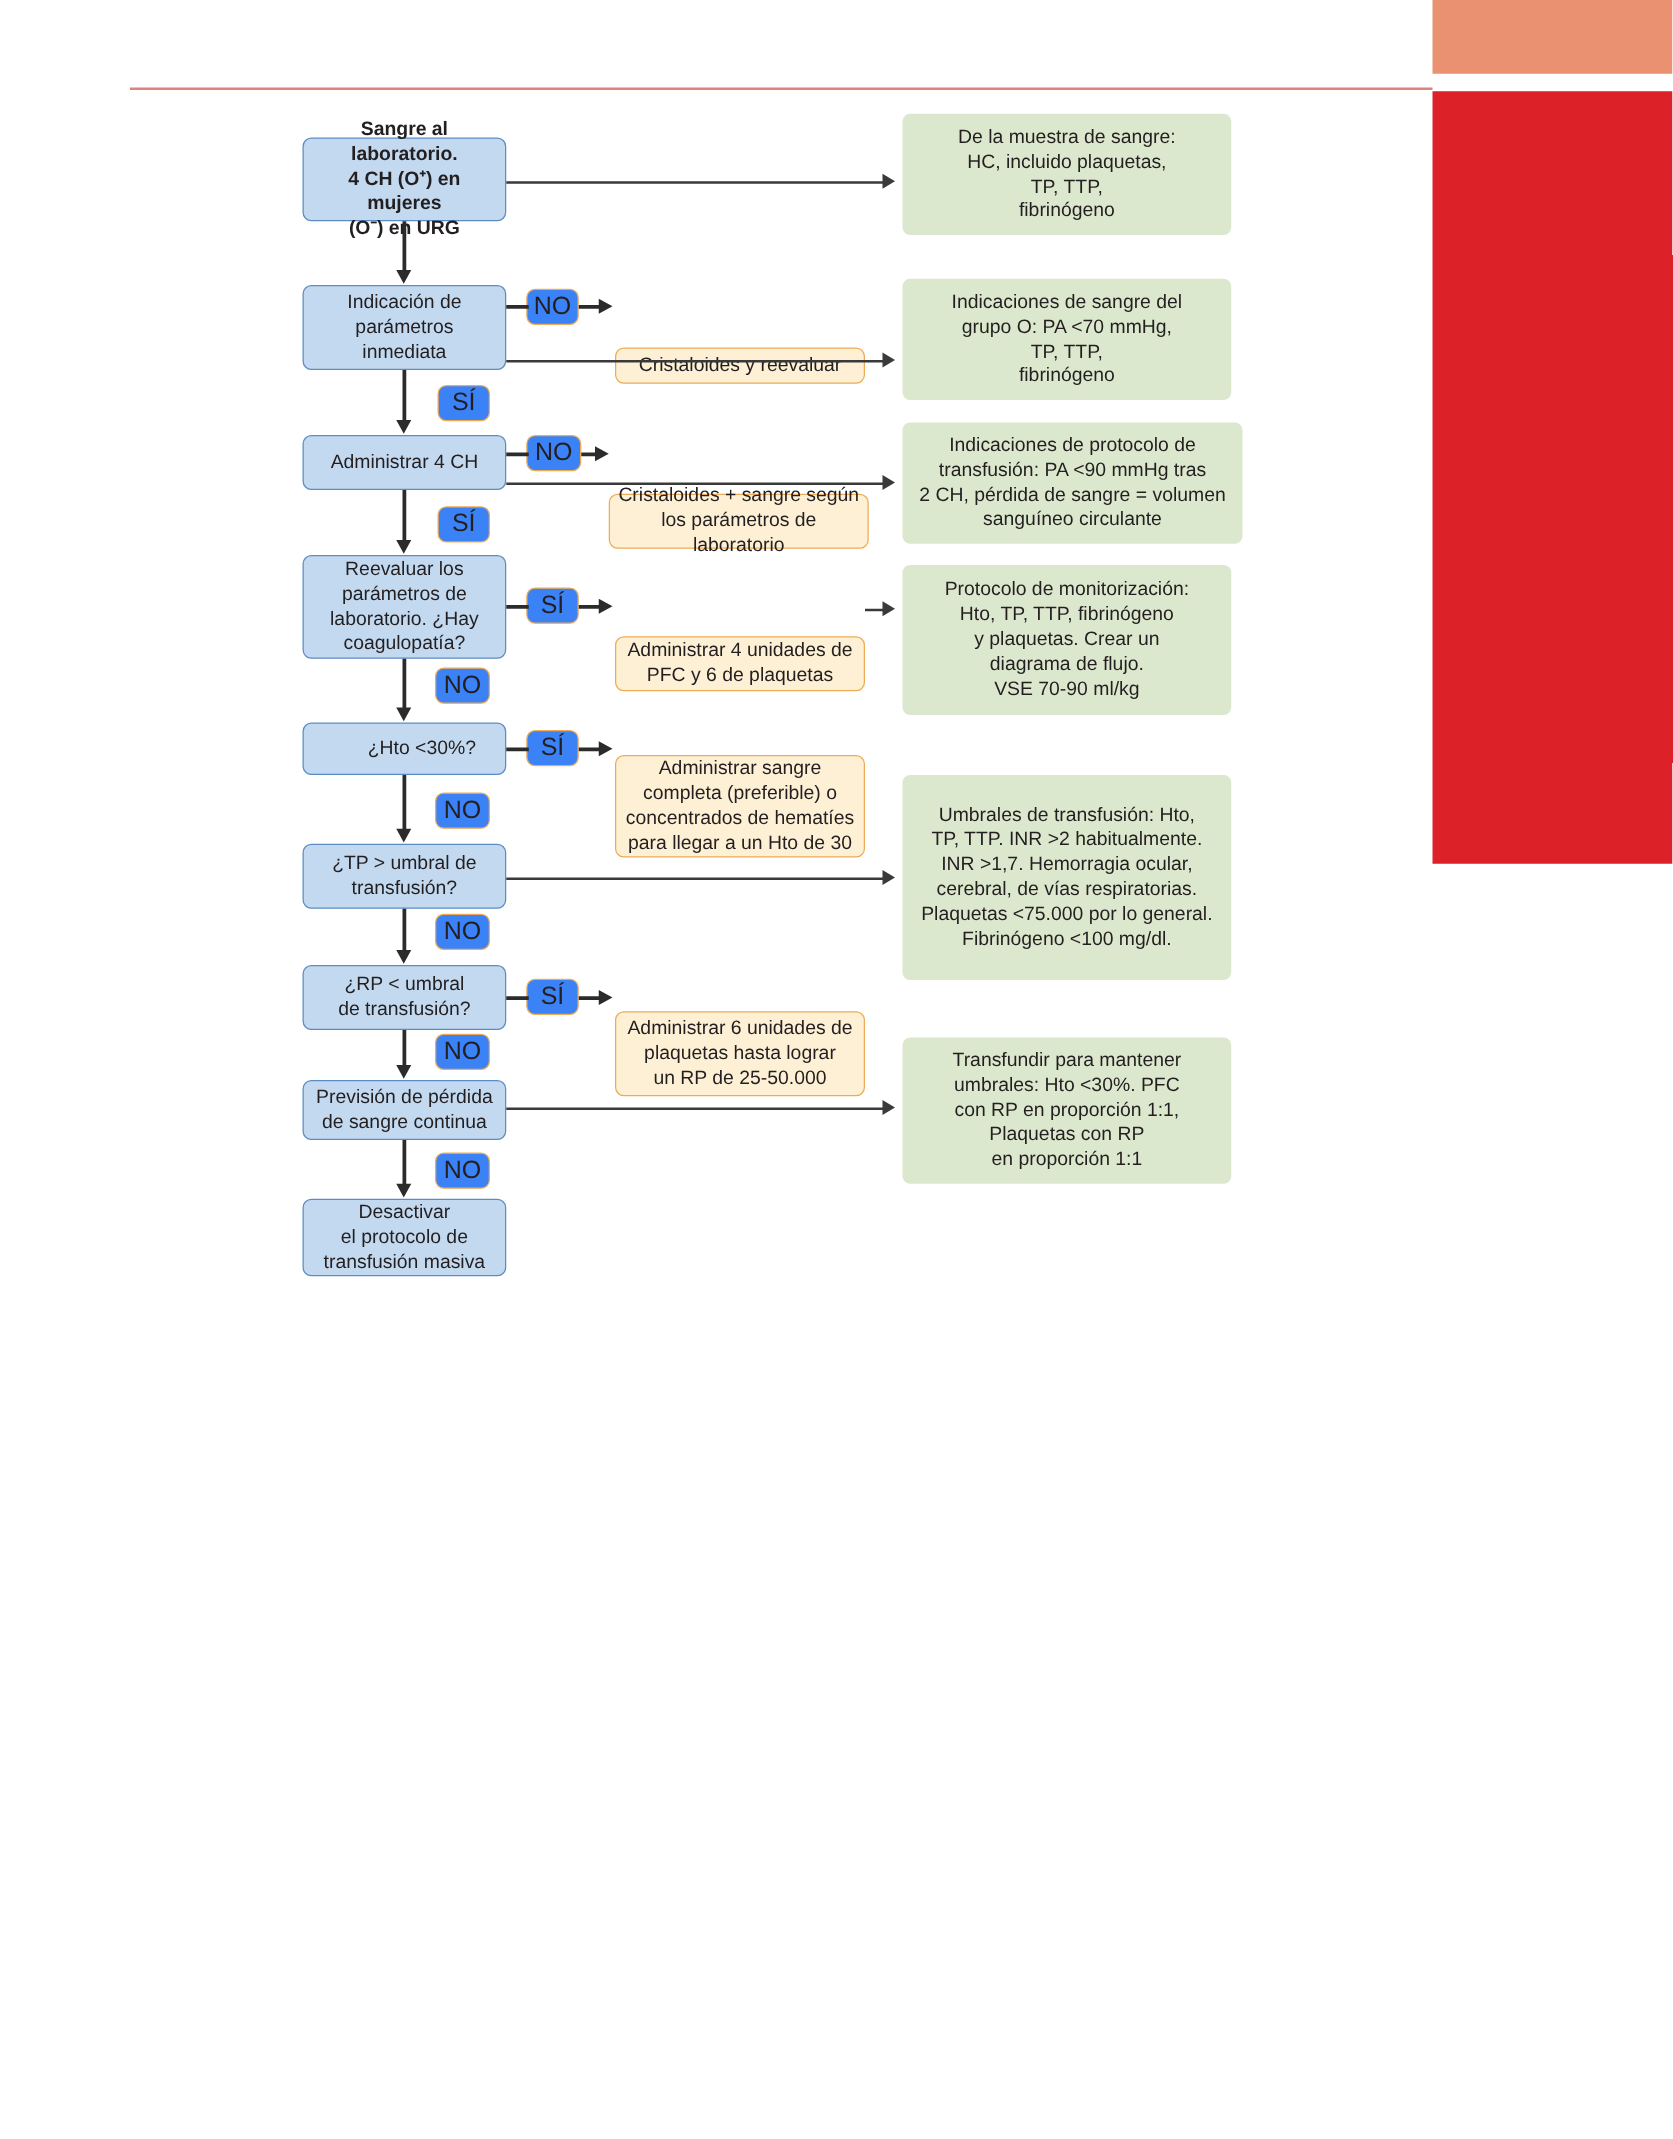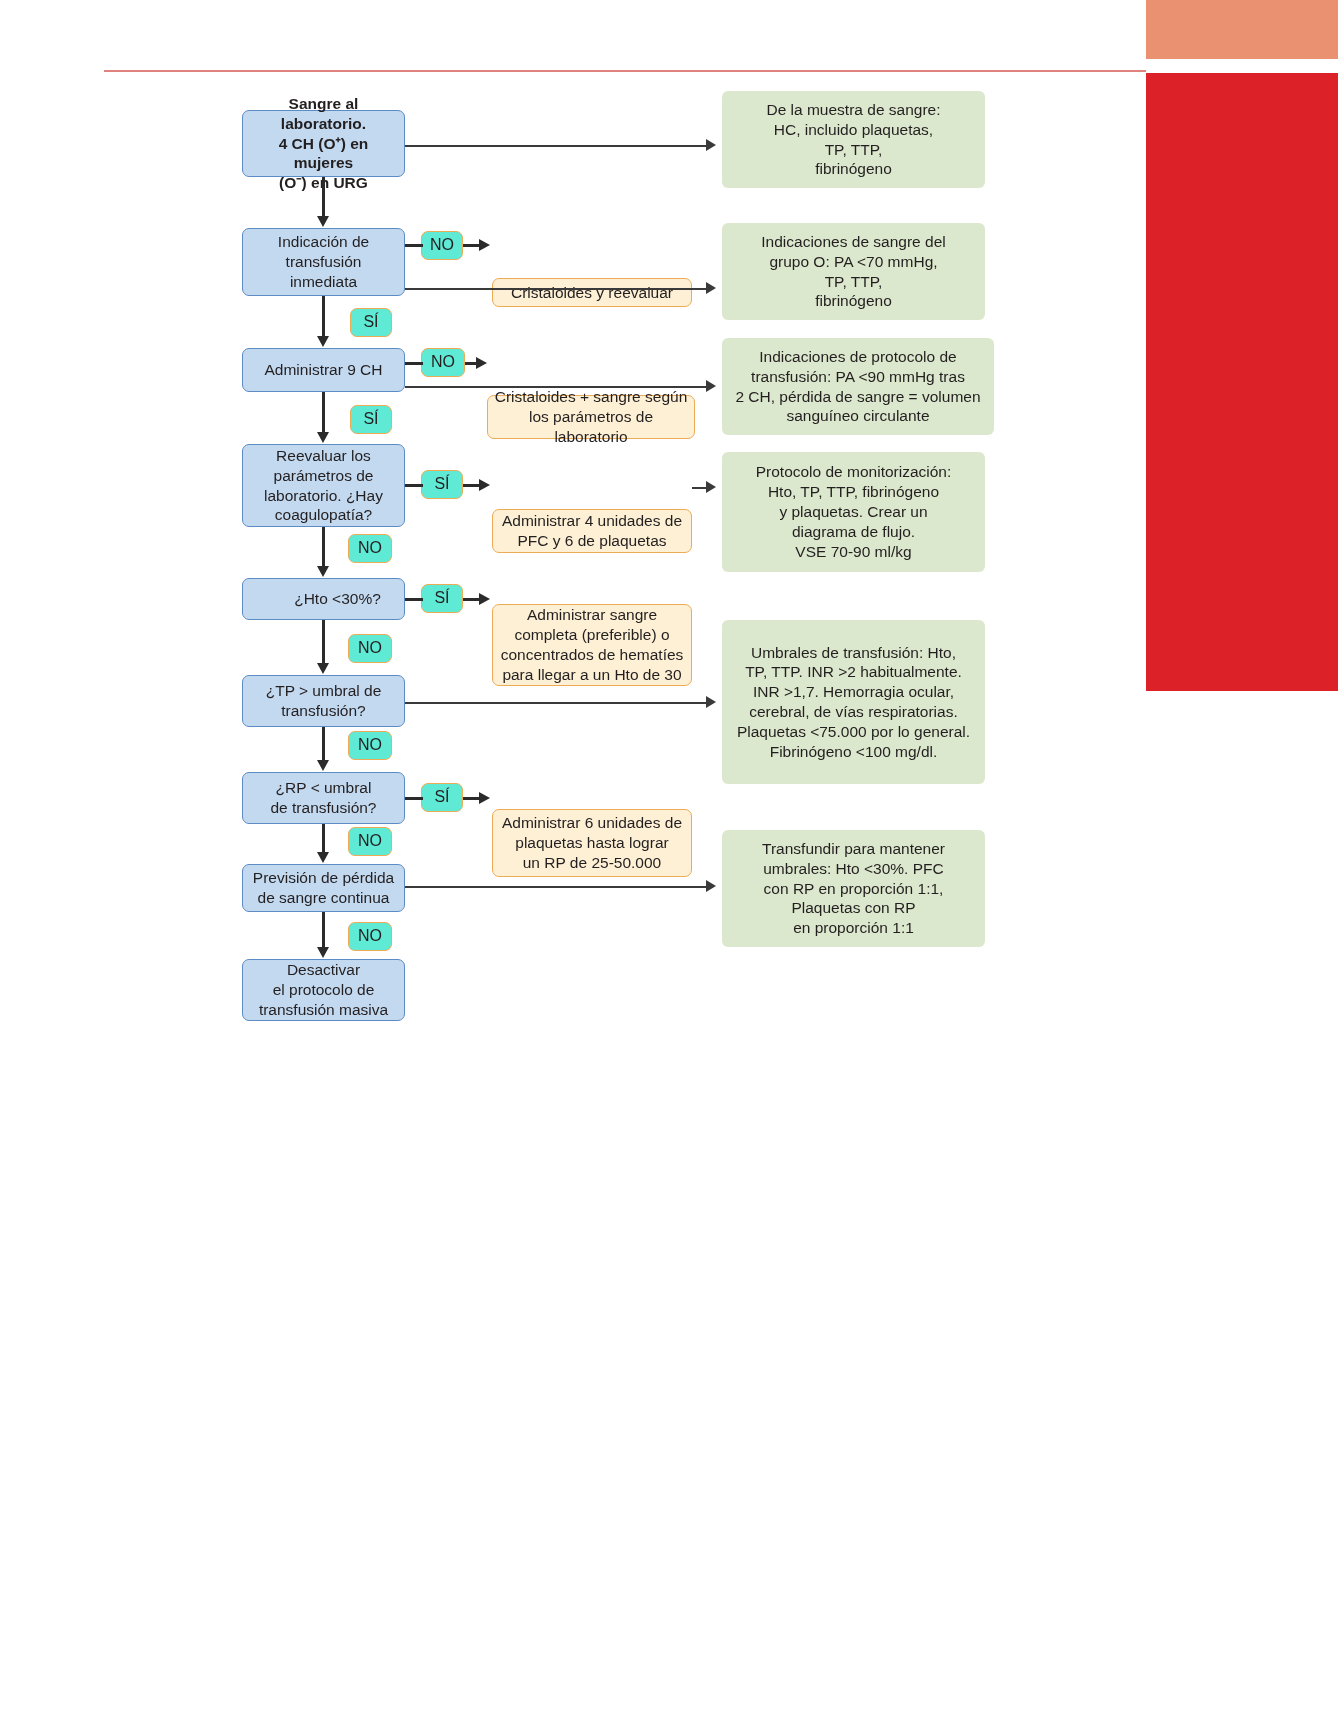--- a/index.html
+++ b/index.html
@@ -43,24 +43,24 @@
     font-size:15.5px;
   }
   .yellow{
     background:#fdf0d5;
     border:1.4px solid #eeab55;
     border-radius:7px;
     font-size:15.5px;
     margin-top:47px;
   }
   .label{
-    background:#5eead4;
+    background:#3b82f6;
     border:1.4px solid #eeab55;
     border-radius:7px;
-    font-size:16px;
+    font-size:20px;
   }
   .green{
     background:#dce8cd;
     border:none;
     border-radius:6px;
     font-size:15.5px;
   }
   .node .txt{ display:block; padding:0 6px; white-space:pre-line; }
 
   
@@ -97,26 +97,26 @@
 <div id="diagram">
 
   <div class="node blue" style="left:242px; top:110px; width:163px; height:67px;font-weight:bold;">
     <span class="txt">Sangre al laboratorio.
 4 CH (O⁺) en mujeres
 (O⁻) en URG</span>
   </div>
 
   <div class="node blue" style="left:242px; top:228px; width:163px; height:68px;">
     <span class="txt">Indicación de
-transfusión
+parámetros
 inmediata</span>
   </div>
 
   <div class="node blue" style="left:242px; top:348px; width:163px; height:44px;">
-    <span class="txt">Administrar 9 CH</span>
+    <span class="txt">Administrar 4 CH</span>
   </div>
 
   <div class="node blue" style="left:242px; top:444px; width:163px; height:83px;">
     <span class="txt">Reevaluar los
 parámetros de
 laboratorio. ¿Hay
 coagulopatía?</span>
   </div>
 
   <div class="node blue" style="left:242px; top:578px; width:163px; height:42px;padding-left:28px;">

